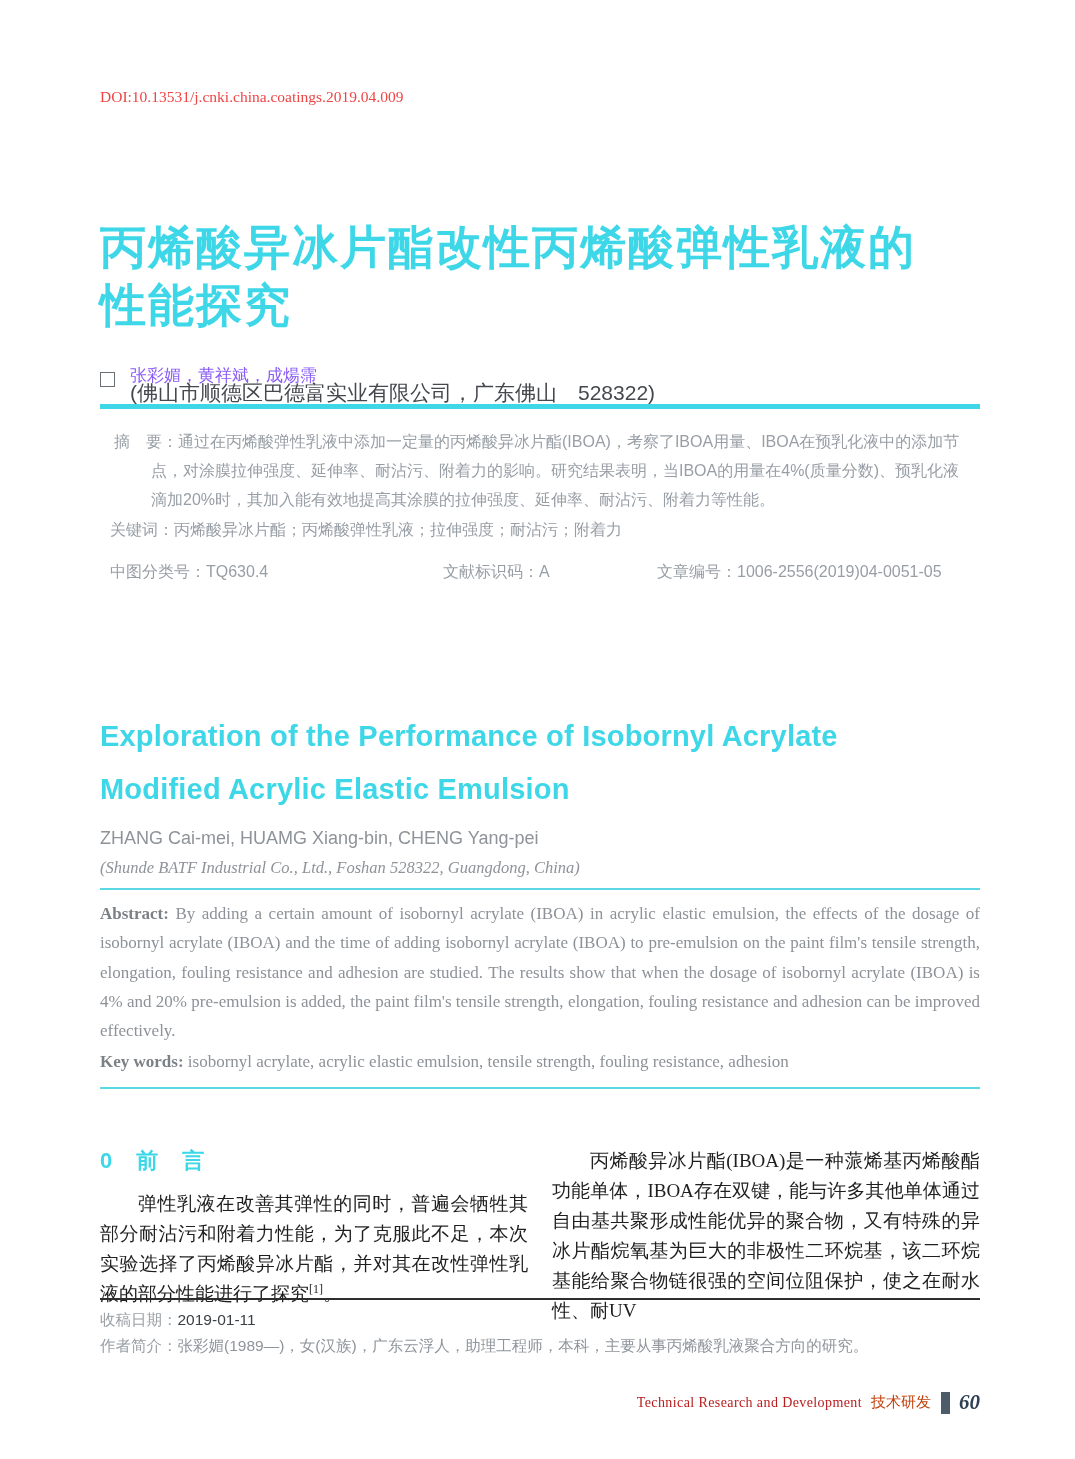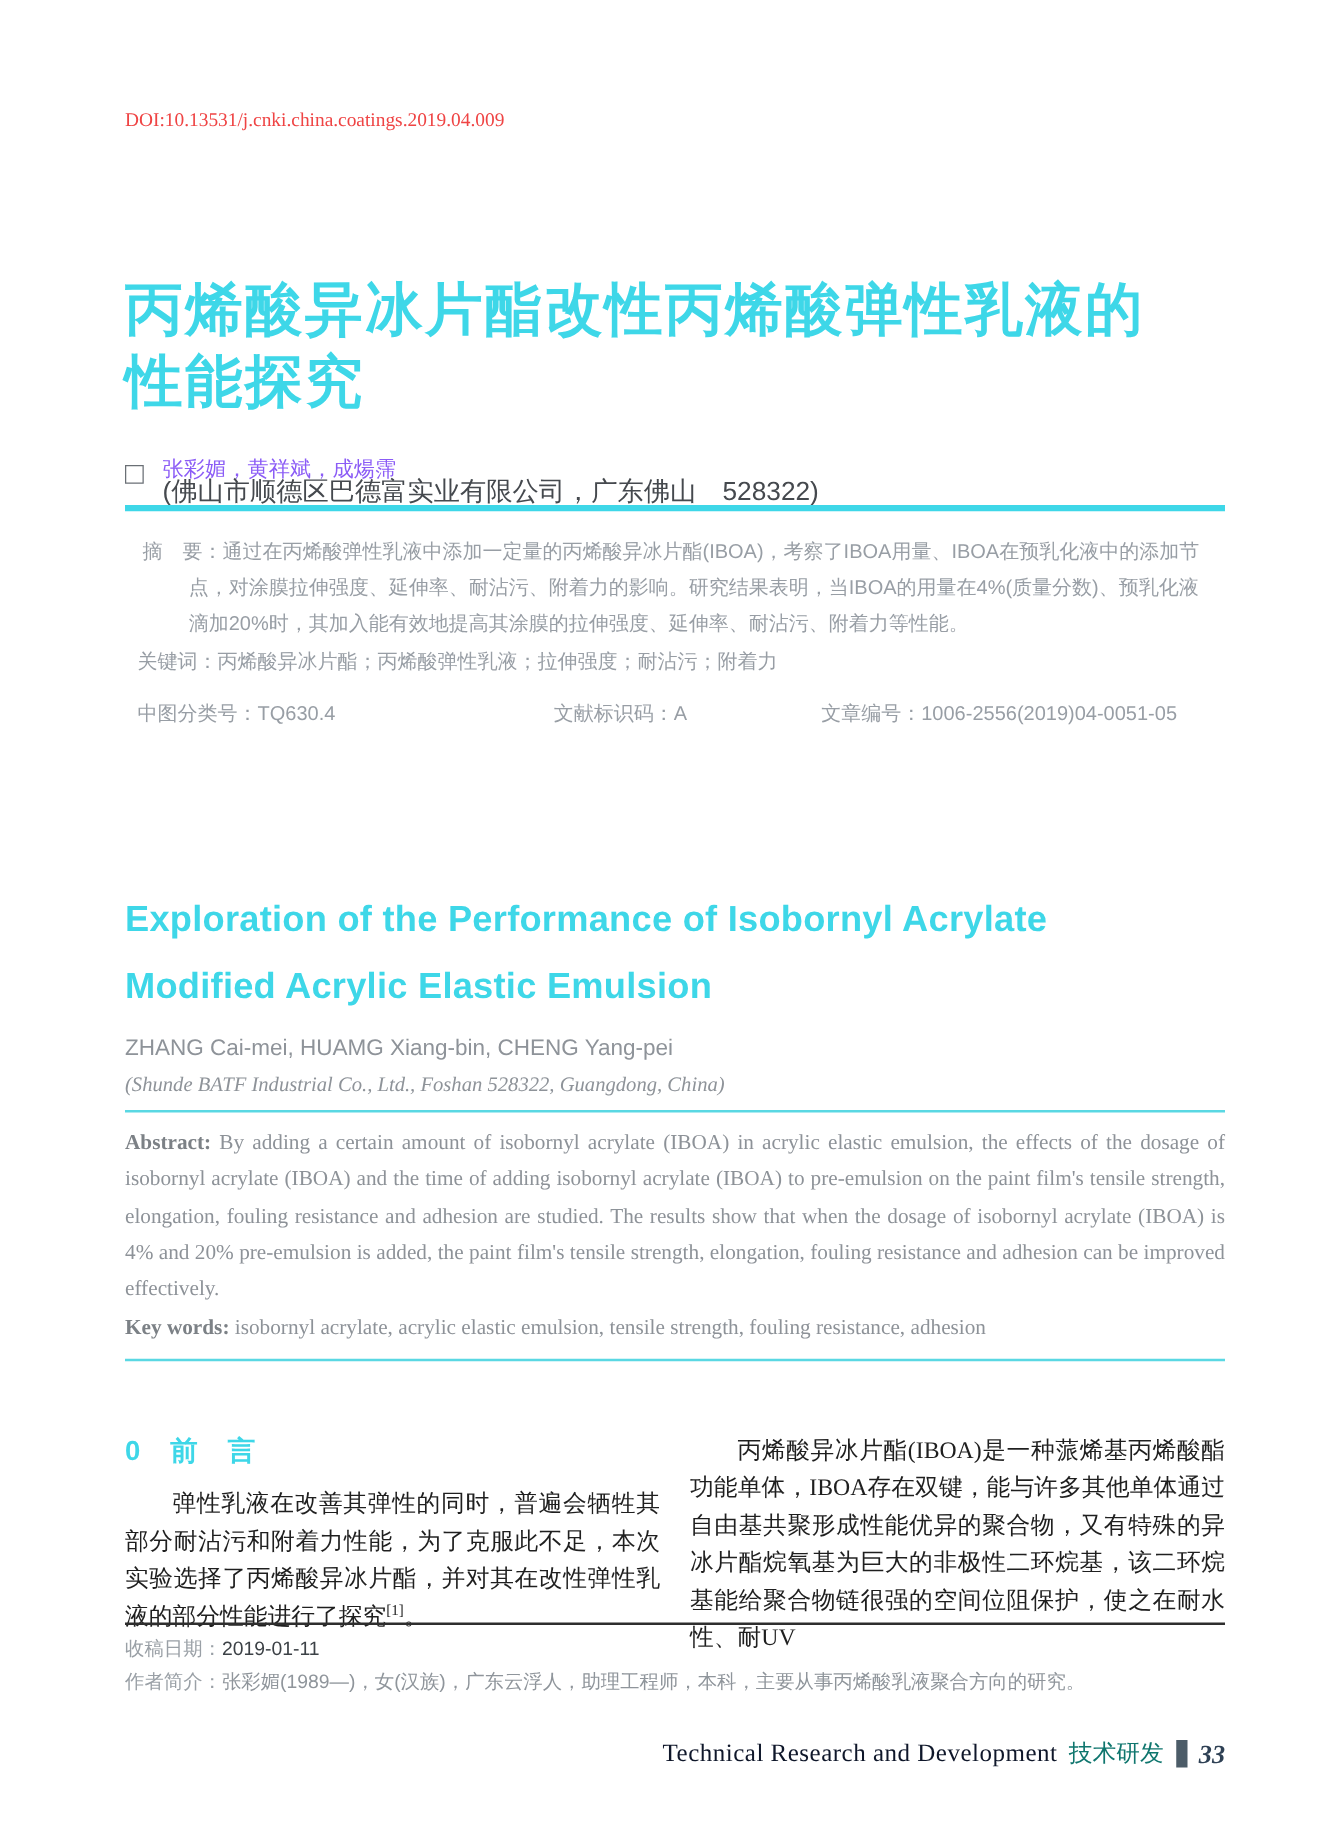--- a/index.html
+++ b/index.html
@@ -57,23 +57,23 @@
 
   
   .footnotes { top:1298px; border-top:2px solid #2e2e2e; padding-top:7px;
     font-size:15.5px; line-height:1.68; }
   .fn-label { color:#9aa0a6; }
   .fn-strong { color:#3c4146; }
   .fn-gray { color:#8f959b; }
 
   
   .pfooter { top:1390px; display:flex; justify-content:flex-end; align-items:center; }
-  .pfooter .sec-en { font-family:"Liberation Serif","DejaVu Serif",serif; font-size:20px;
-    color:#0f172a; letter-spacing:0.4px;text-align:right; }
-  .pfooter .sec-cn { font-size:19px; color:#0f766e; margin-left:9px; }
+  .pfooter .sec-en { font-family:"Liberation Serif","DejaVu Serif",serif; font-size:14px;
+    color:#b91c1c; letter-spacing:0.4px;text-align:right; }
+  .pfooter .sec-cn { font-size:15px; color:#c2410c; margin-left:9px; }
   .pfooter .bar { width:9px; height:22px; background:#4c5c68; margin:0 9px 0 10px; }
   .pfooter .pnum { font-family:"Liberation Serif","DejaVu Serif",serif; font-style:italic;
     font-weight:bold; font-size:21px; color:#2e4054; }
 </style>
 </head>
 <body>
 
 <div class="page">
 
 
@@ -127,16 +127,16 @@
 
   <div class="content footnotes">
     <div><span class="fn-label">收稿日期：</span><span class="fn-strong">2019-01-11</span></div>
     <div><span class="fn-label">作者简介：</span><span class="fn-gray">张彩媚(1989—)，女(汉族)，广东云浮人，助理工程师，本科，主要从事丙烯酸乳液聚合方向的研究。</span></div>
   </div>
 
   <div class="content pfooter">
     <span class="sec-en">Technical Research and Development</span>
     <span class="sec-cn">技术研发</span>
     <span class="bar"></span>
-    <span class="pnum">33</span>
+    <span class="pnum">60</span>
   </div>
 
 </div>
 
 </body></html>

